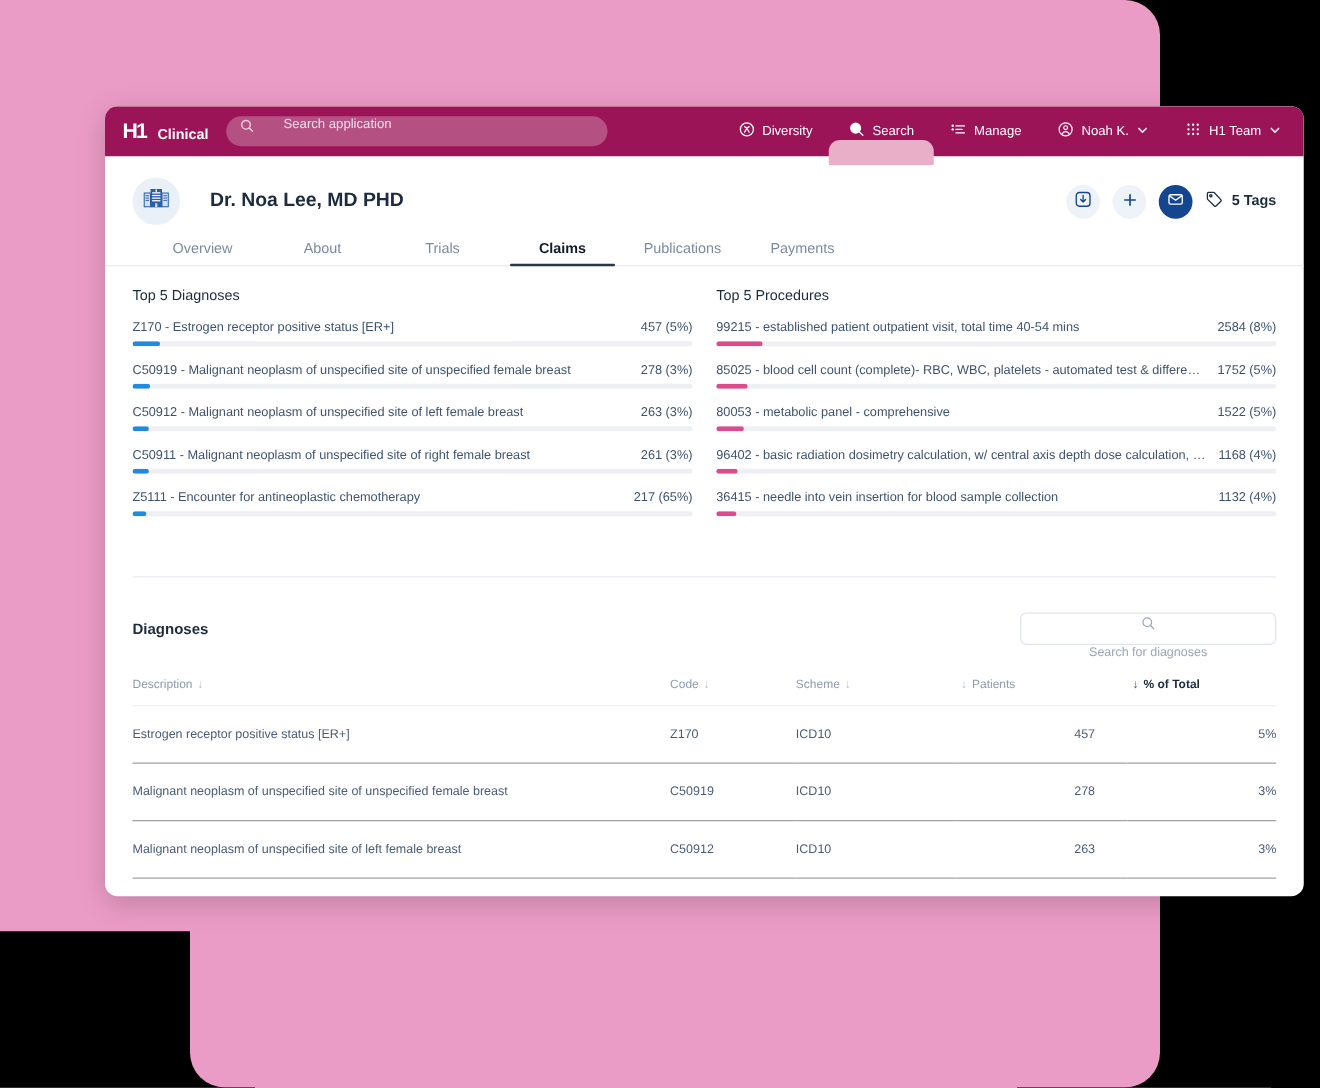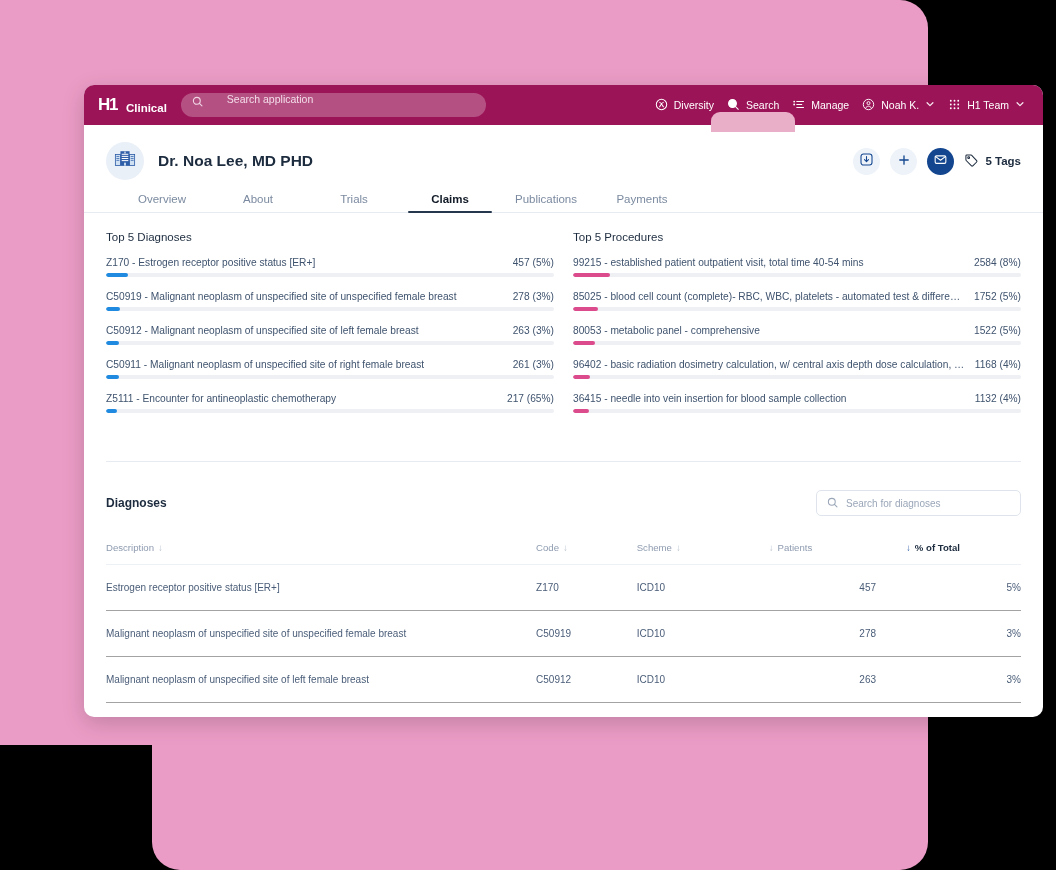--- a/index.html
+++ b/index.html
@@ -38,41 +38,41 @@
     font-size: 17px; font-weight: 700; color: #fff; letter-spacing: -1.4px;
     line-height: 1; padding-bottom: 1px;
   }
   .brand-name { font-size: 11.5px; color: #fff; font-weight: 600; }
   .app-search {
     margin-left: 14px; width: 305px; height: 24px; border-radius: 12px;
     background: rgba(255,255,255,.26); display: flex; 
     gap: 24px; padding: 0 11px;
   }
   .app-search .ph { font-size: 10.5px; color: #f3dde9; }
-  .nav-right { margin-left: auto; display: flex; align-items: center; gap: 13px; padding-right: 4px; }
+  .nav-right { margin-left: auto; display: flex; align-items: center; gap: 29px; padding-right: 4px; }
   .nav-item {
     display: flex; align-items: center; gap: 6px; font-size: 10.5px;
     color: #ffffff; position: relative; height: 40px;
   }
   .nav-item.active::after {
     content: ""; position: absolute; left: 50%; transform: translateX(-50%);
     bottom: -7px; width: 84px; height: 20px; background: #e9afc8;
     border-radius: 9px 9px 0 0;
   }
   .nav-caret { opacity: .9; }
 
   
   .profile-head {
     display: flex; align-items: center; padding: 14px 22px 0 22px; height: 58px;
   }
   .avatar {
     width: 38px; height: 38px; border-radius: 50%; background: #eaf0f8;
     display: flex; align-items: center; justify-content: center; flex: none;
   }
-  .prof-name { font-size: 15.5px; font-weight: 700; color: #1c2b3e; margin-left: 14px; }
+  .prof-name { font-size: 15.5px; font-weight: 700; color: #1c2b3e; margin-left: 24px; }
   .head-actions { margin-left: auto; display: flex; align-items: center; gap: 10px; }
   .circ-btn {
     width: 27px; height: 27px; border-radius: 50%; display: flex;
     align-items: center; justify-content: center; border: none; cursor: pointer;
   }
   .circ-btn.light { background: #eef3fa; }
   .circ-btn.solid { background: #13468f; }
   .tags-chip { display: flex; align-items: center; gap: 6px; font-size: 11.5px; font-weight: 700; color: #1c2b3e; }
 
   
@@ -104,20 +104,21 @@
 
   .divider { height: 1px; background: #e7ebf1; margin: 34px 0 0 0; }
 
   
   .tbl-head-row { display: flex; align-items: center; margin: 28px 0 0 0; }
   .tbl-title { font-size: 12px; font-weight: 700; color: #1c2b3e; }
   .tbl-search {
     margin-left: auto; width: 205px; height: 26px; border: 1px solid #dfe4ec;
     border-radius: 5px; display: flex; align-items: center; gap: 8px; padding: 0 10px;
     background: #fff;
+    flex-direction: column;
   }
   .tbl-search .ph { font-size: 10px; color: #9aa6b8; }
 
   table.dx { width: 100%; border-collapse: collapse; margin-top: 26px; }
   table.dx th {
     font-size: 9.6px; font-weight: 400; color: #8e9bb0; text-align: left;
     padding: 0 0 11px 0; white-space: nowrap;
   }
   table.dx th.active { color: #1c2b3e; font-weight: 700; }
   table.dx th .sar { color: #b9c2d0; margin: 0 4px; }

